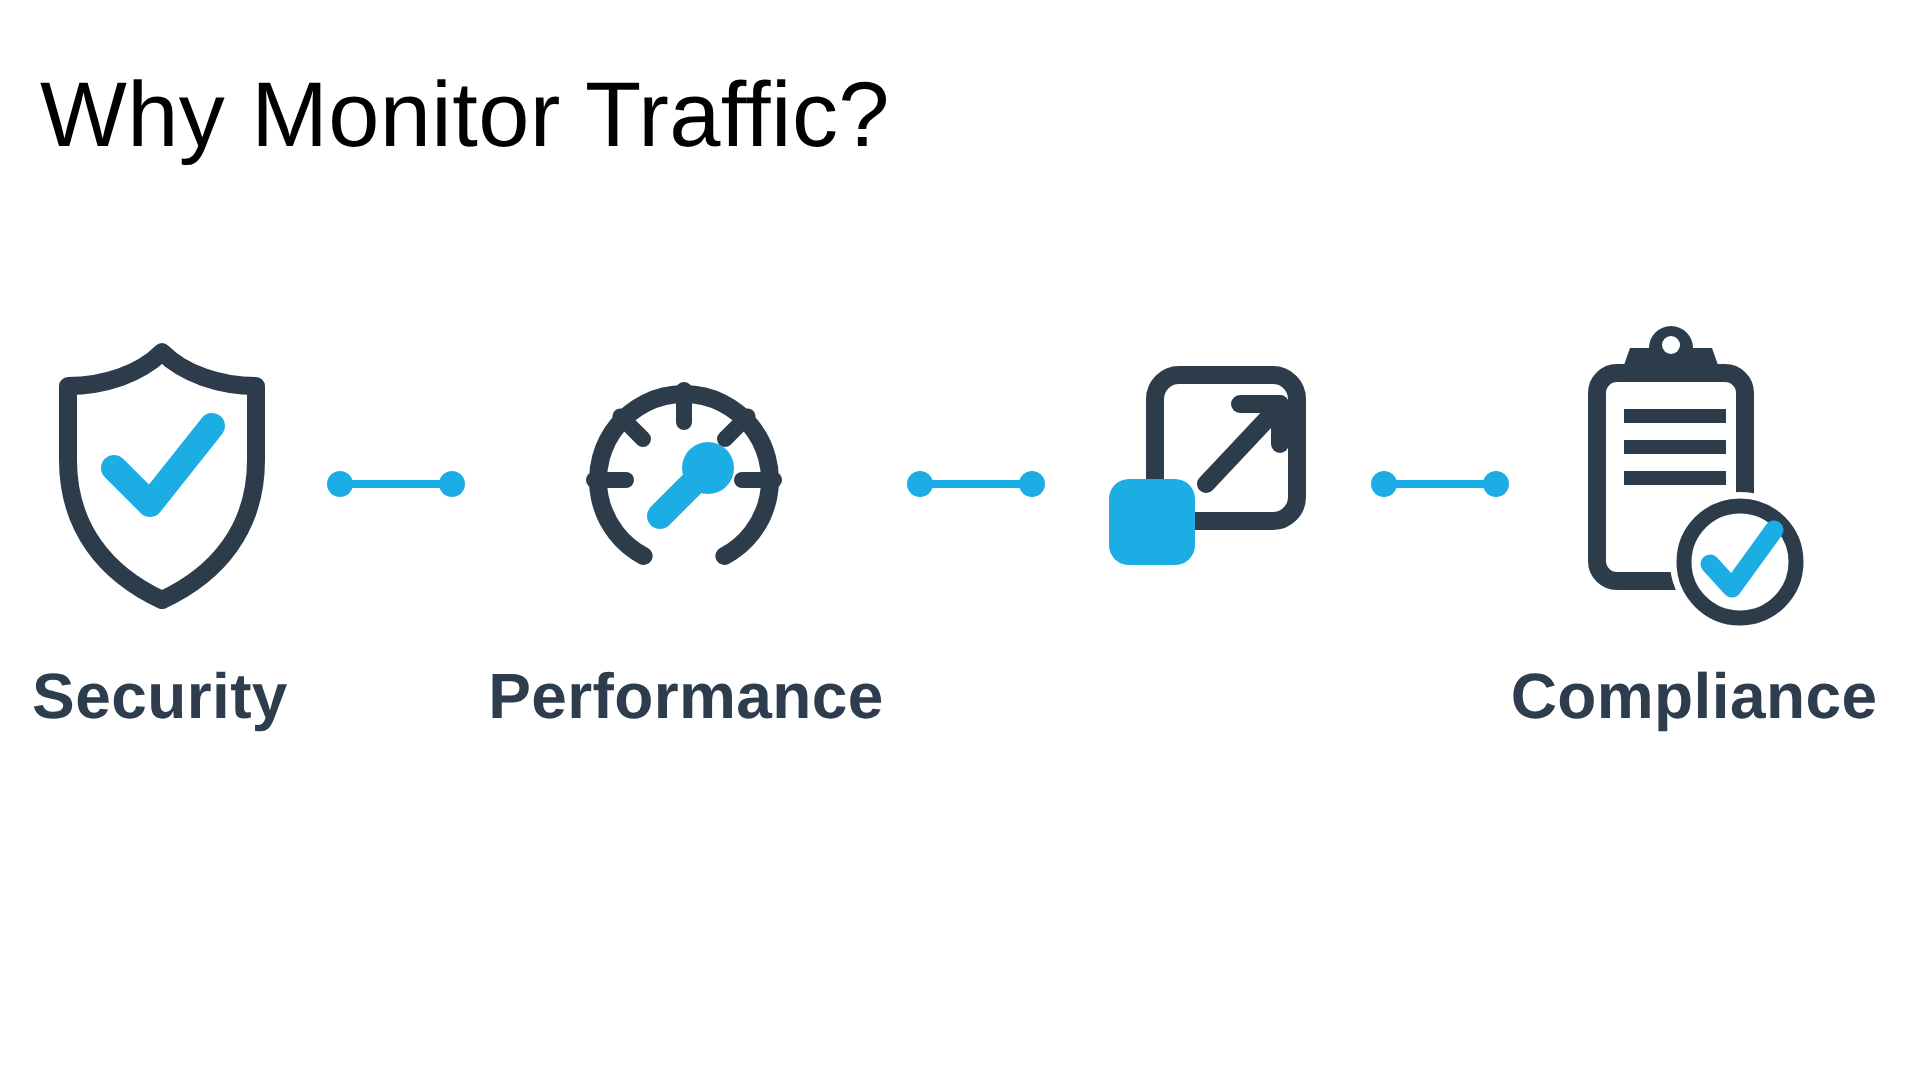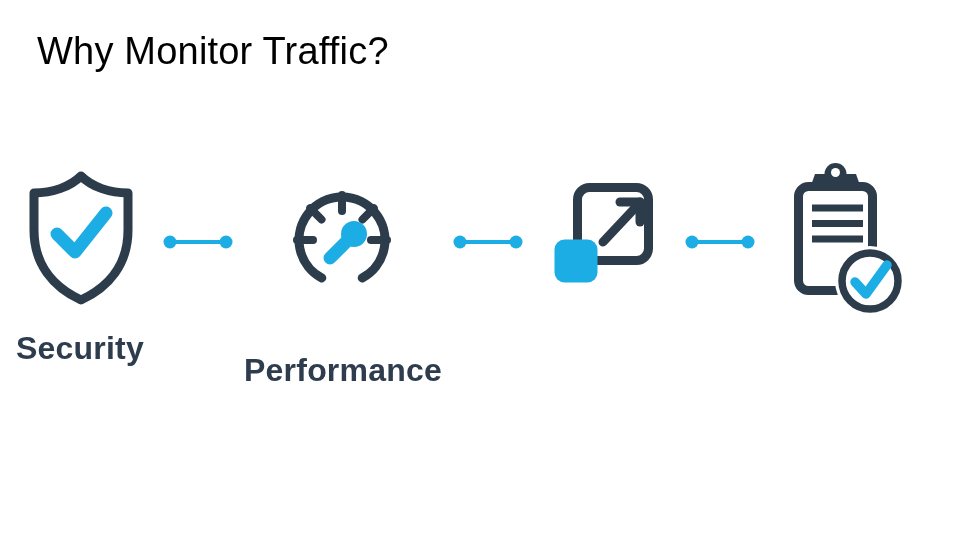--- a/index.html
+++ b/index.html
@@ -11,22 +11,22 @@
   *{margin:0;padding:0;box-sizing:border-box;}
   html,body{width:960px;height:540px;overflow:hidden;background:#fff;}
   .slide{
     position:relative;
     width:960px;height:540px;
     background:var(--bg);
     font-family:"Liberation Sans", sans-serif;
   }
   .slide-title{
     position:absolute;
-    left:37px;top:30px;
-    font-size:38px;
+    left:20px;top:30px;
+    font-size:46px;
     font-weight:400;
     color:#000;
     letter-spacing:0.2px;
   }
   .icon-svg{position:absolute;display:block;}
   .shield-svg{left:26px;top:170px;}
   .gauge-svg{left:285px;top:190px;}
   .scale-svg{left:548px;top:177px;}
   .clipboard-svg{left:790px;top:160px;}
   .connector{position:absolute;top:232px;display:block;}
@@ -37,21 +37,21 @@
     position:absolute;
     top:330px;
     width:200px;
     text-align:center;
     font-size:32px;
     font-weight:700;
     color:var(--label);
     letter-spacing:0.2px;
   }
   .label-0{left:-20px;}
-  .label-1{left:243px;margin-top:22px;}
+  .label-1{left:243px;}
   .label-2{left:506px;}
   .label-3{left:747px;}
 
   
   .dk-stroke{stroke:var(--dark);fill:none;}
   .dk-fill{fill:var(--dark);stroke:none;}
   .bl-stroke{stroke:var(--accent);fill:none;}
   .bl-fill{fill:var(--accent);stroke:none;}
   .wh-fill{fill:#ffffff;}
   .rnd{stroke-linecap:round;stroke-linejoin:round;}
@@ -123,14 +123,15 @@
     </g>
     <g>
       <circle class="wh-fill" cx="80" cy="121" r="35"></circle>
       <circle class="dk-stroke wh-fill" stroke-width="7.5" cx="80" cy="121" r="28" fill="#ffffff"></circle>
       <path class="bl-stroke rnd" stroke-width="9.5" d="M65,122 L76,134 L97,105"></path>
     </g>
   </svg>
 
   <div class="item-label label-0">Security</div>
   <div class="item-label label-1">Performance</div>
+  <div class="item-label label-3">Compliance</div>
 
 </div>
 
 </body></html>

